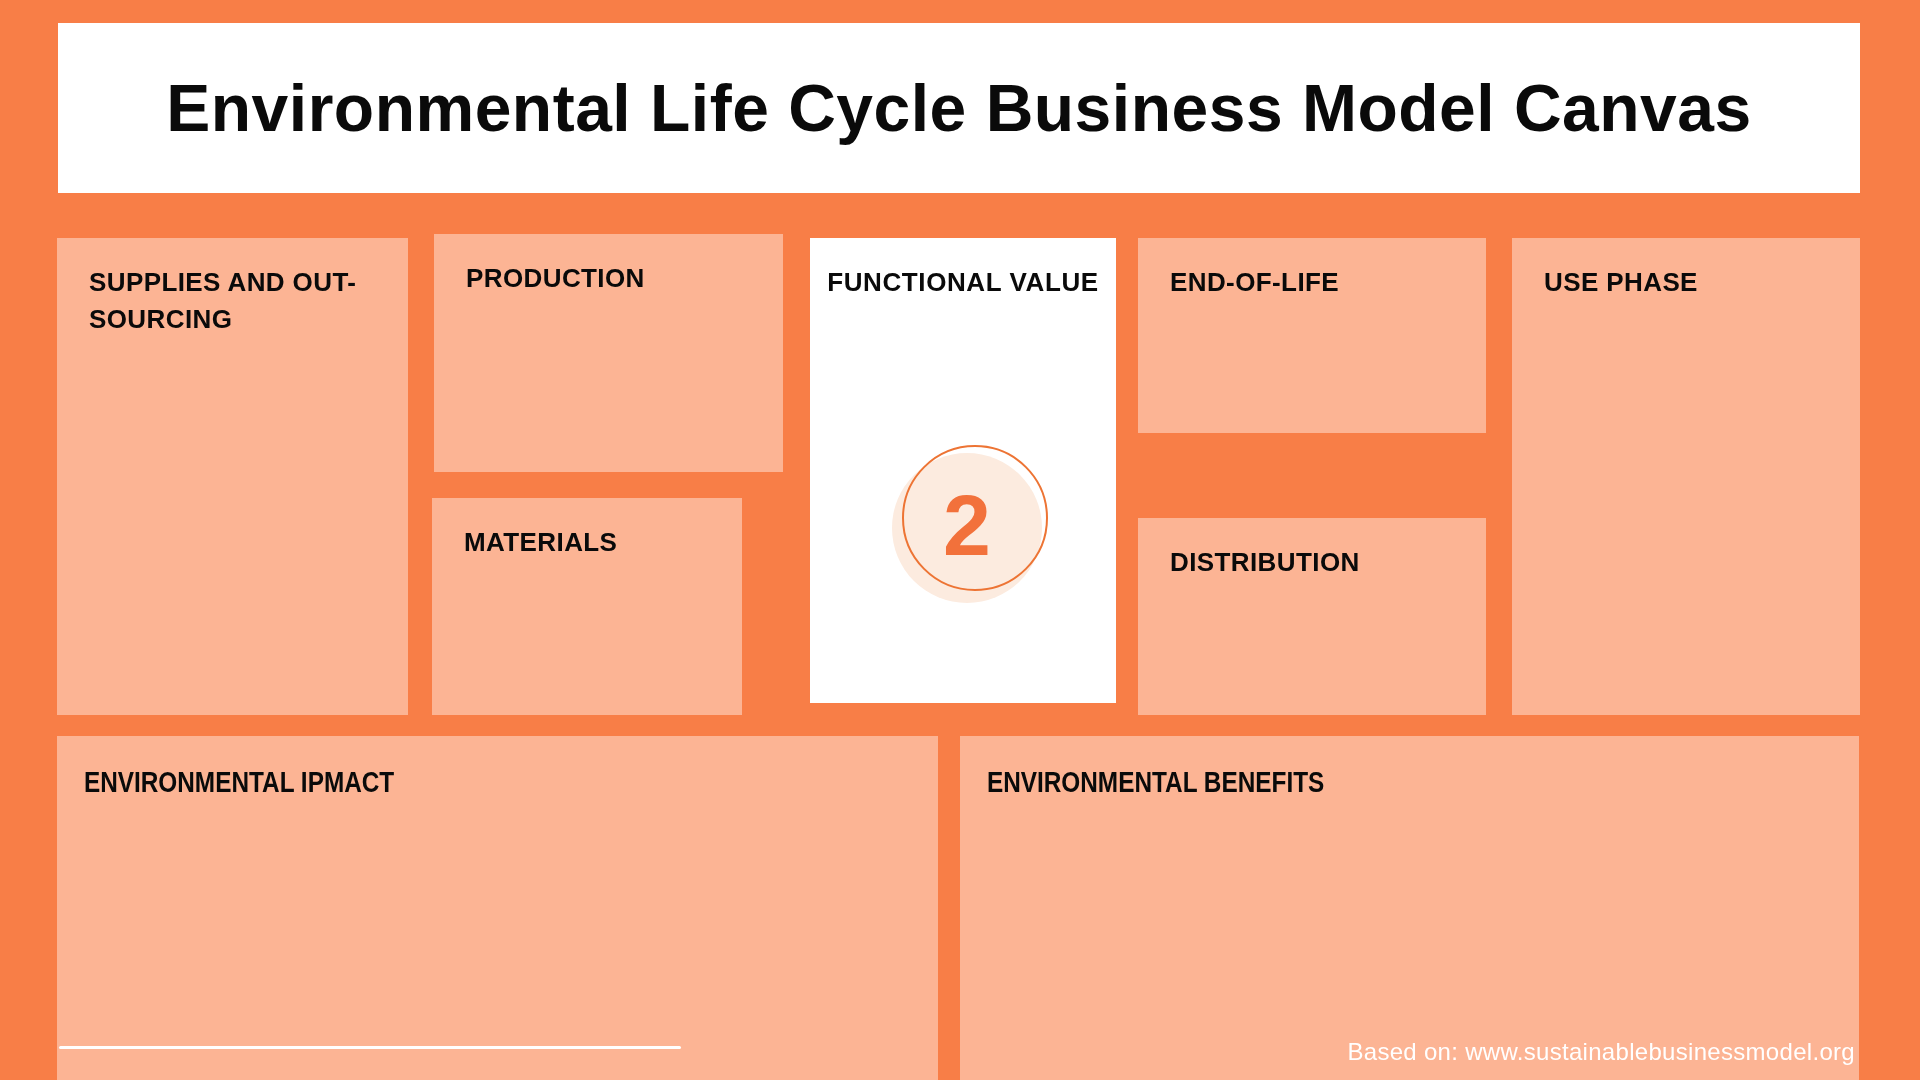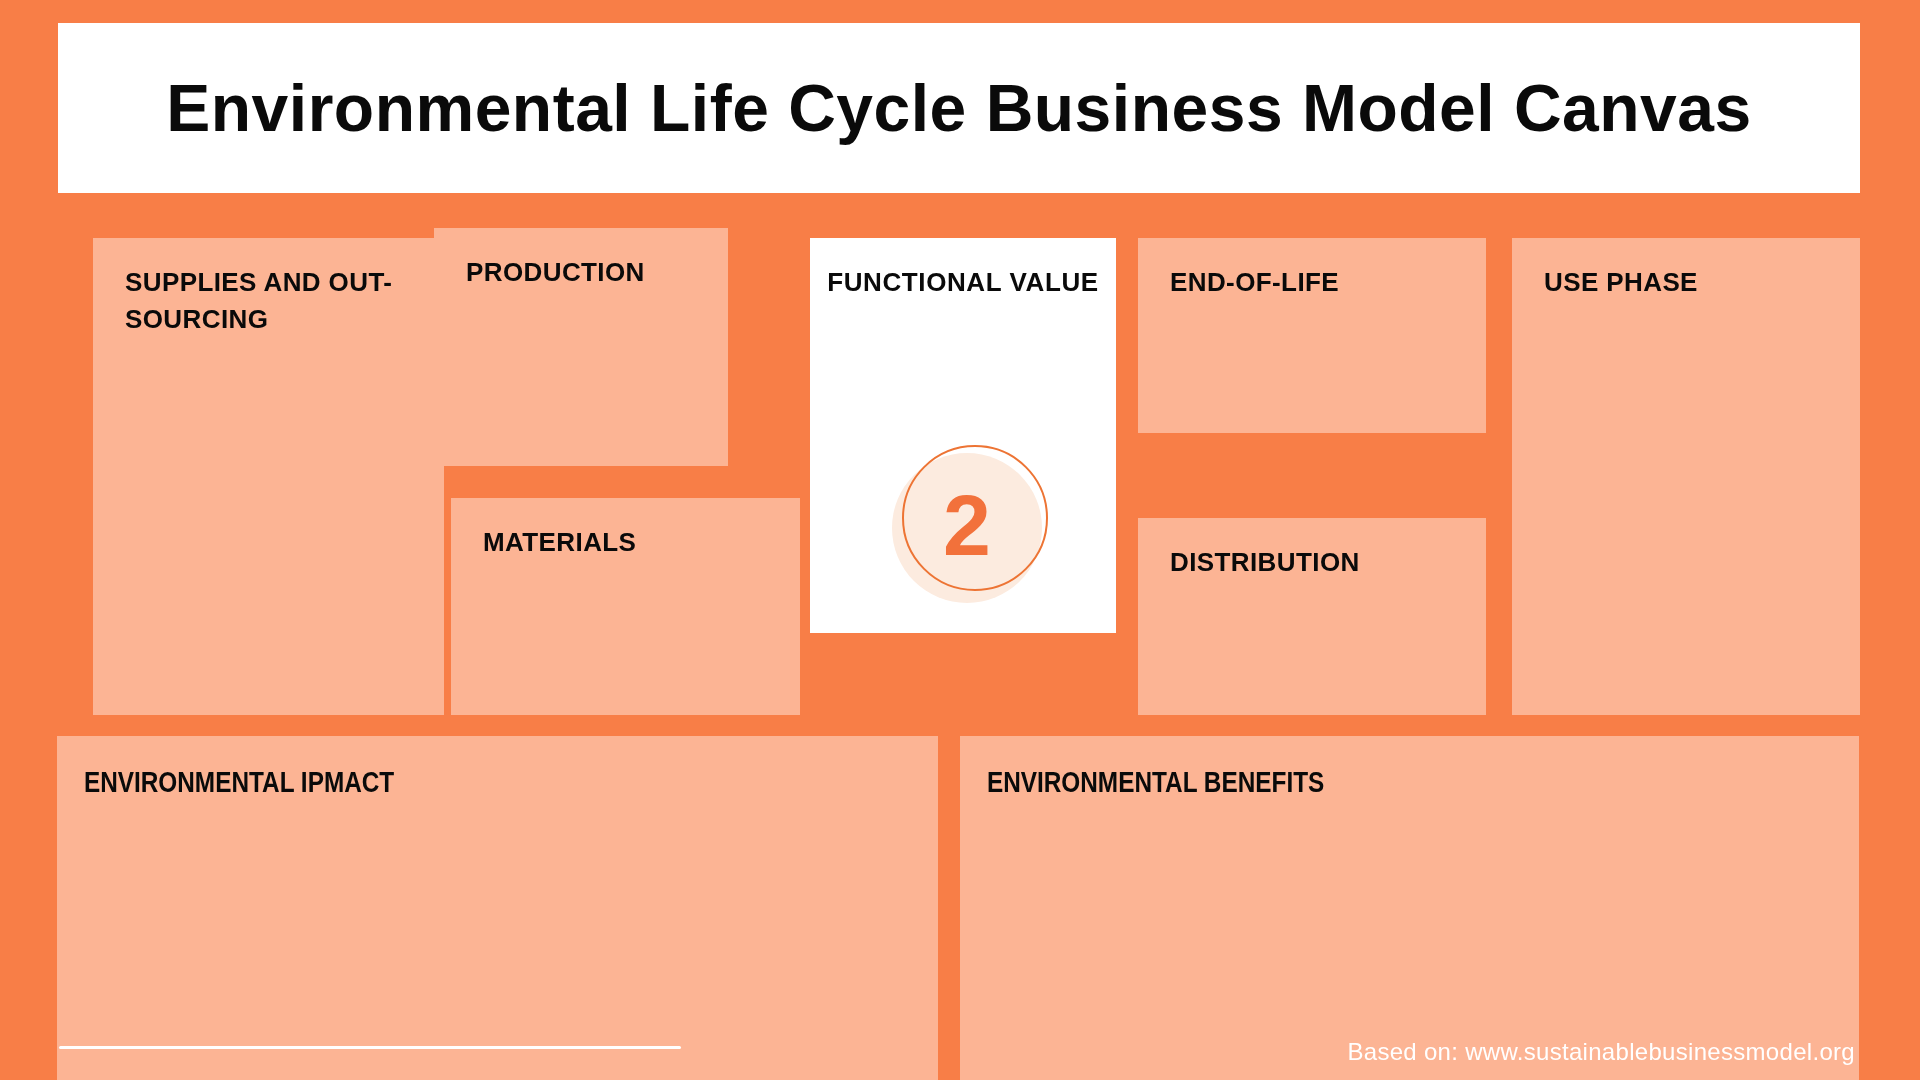--- a/index.html
+++ b/index.html
@@ -41,24 +41,24 @@
     color:var(--label-text,#0a0a0a);
   }
   .box-label--center{
     text-align:center;padding-left:12px;padding-right:12px;letter-spacing:0.6px;
   }
   .box-label--condensed{
     display:inline-block;font-size:29px;letter-spacing:0;
     transform:scaleX(0.84);transform-origin:left center;white-space:nowrap;
   }
   
-  .box--supplies     {left:57px;  top:238px; width:351px; height:477px;margin-left:36px;}
-  .box--production   {left:434px; top:228px; width:294px; height:238px;}
-  .box--materials    {left:451px; top:498px; width:349px; height:217px;}
-  .box--functional   {left:810px; top:238px; width:306px; height:395px;}
+  .box--supplies     {left:57px;  top:238px; width:351px; height:477px;}
+  .box--production   {left:434px; top:234px; width:349px; height:238px;}
+  .box--materials    {left:432px; top:498px; width:310px; height:217px;}
+  .box--functional   {left:810px; top:238px; width:306px; height:465px;}
   .box--endoflife    {left:1138px;top:238px; width:348px; height:195px;}
   .box--distribution {left:1138px;top:518px; width:348px; height:197px;}
   .box--usephase     {left:1512px;top:238px; width:348px; height:477px;}
   .box--impact       {left:57px;  top:736px; width:881px; height:348px;}
   .box--benefits     {left:960px; top:736px; width:899px; height:364px;}
   
   .badge{position:absolute;left:82px;top:207px;width:160px;height:160px;}
   .badge-fill{
     position:absolute;left:0;top:8px;width:150px;height:150px;border-radius:50%;
     background:var(--badge-fill,#FCEBDF);

